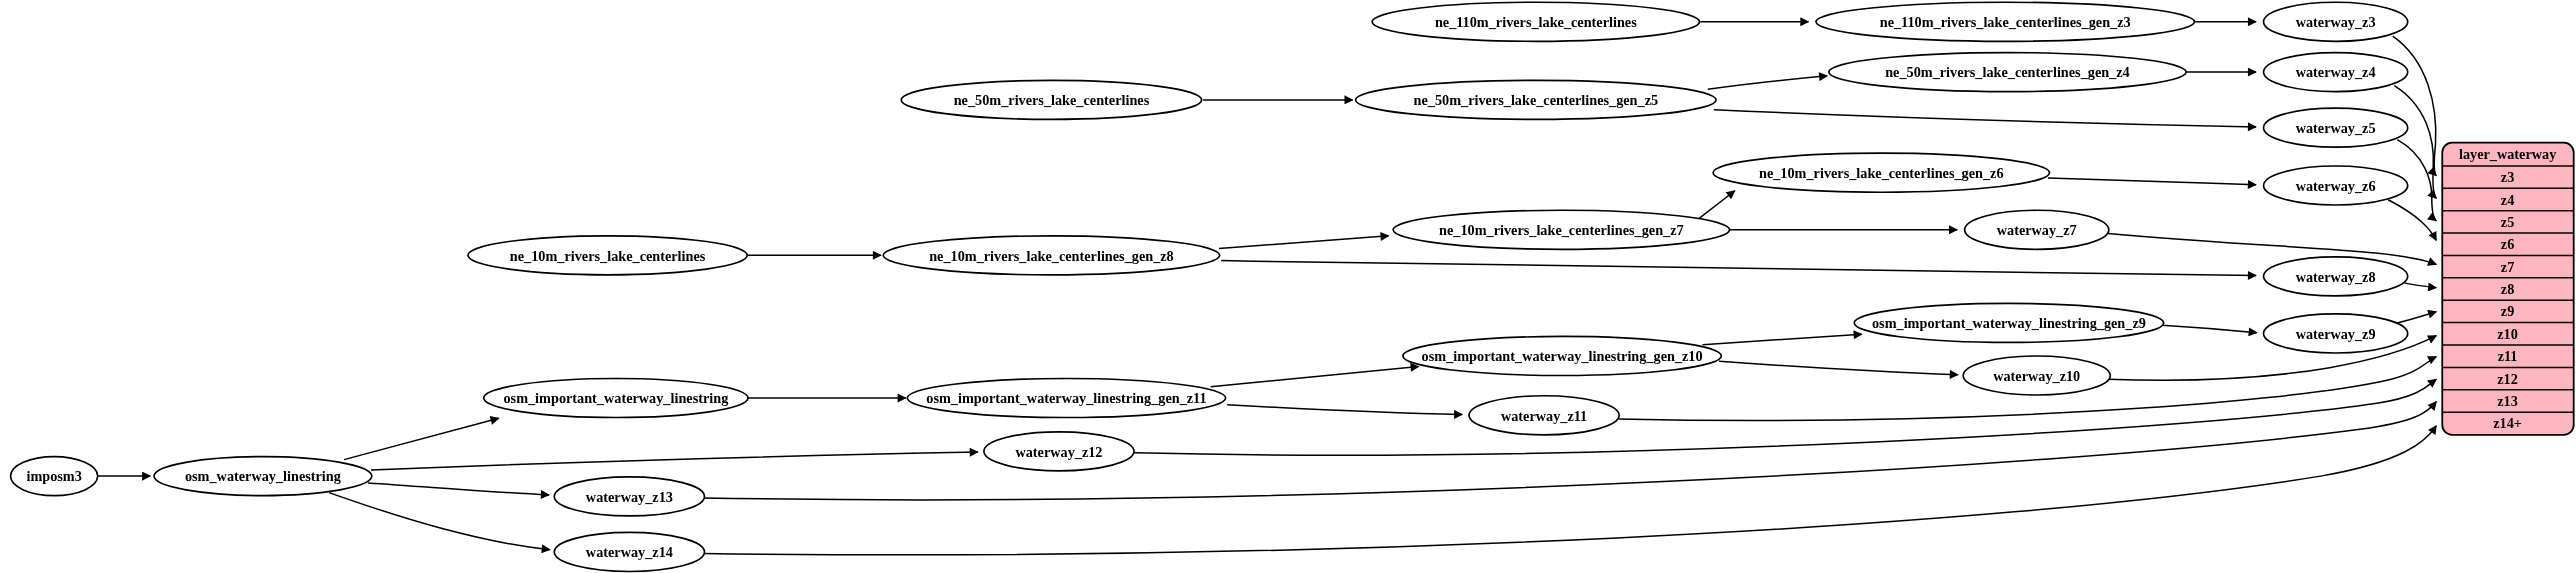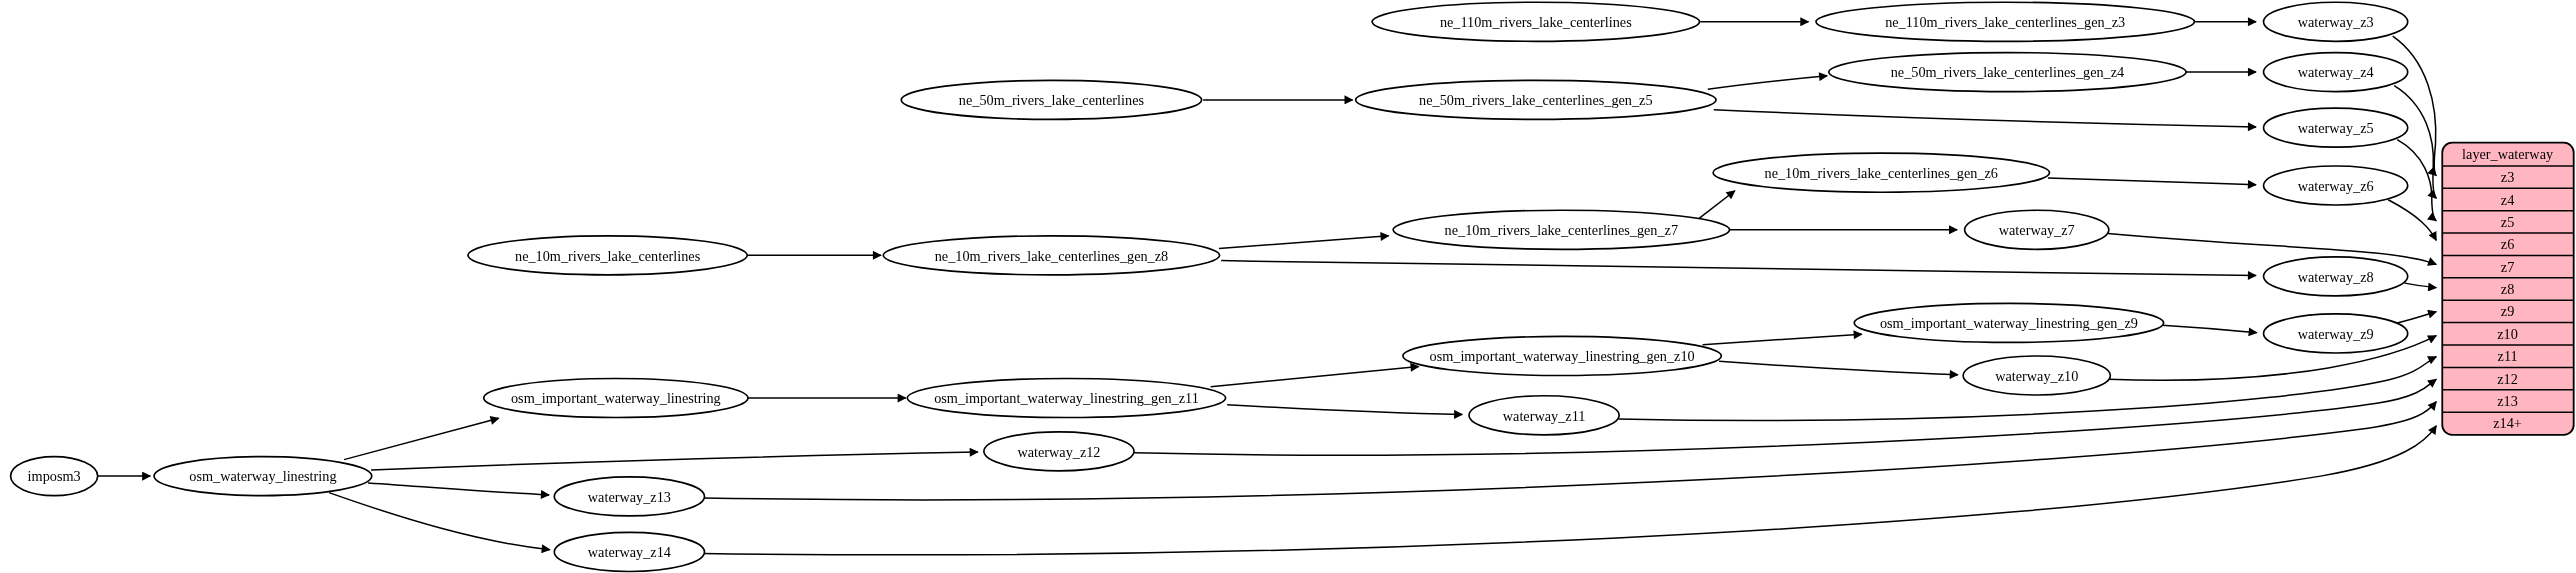--- a/index.html
+++ b/index.html
@@ -6,20 +6,21 @@
     margin: 0;
     padding: 0;
     background: var(--background, #ffffff);
   }
   .canvas {
     position: relative;
     width: 2296px;
     height: 573px;
     background: var(--background, #ffffff);
     font-family: "Liberation Serif", "DejaVu Serif", serif;
+    font-weight: bold;
   }
   svg { display: block; }
   .edge {
     fill: none;
     stroke: var(--stroke, #000000);
     stroke-width: 2;
     marker-end: url(#arrowhead);
   }
   .node-shape {
     fill: var(--node-fill, #ffffff);

